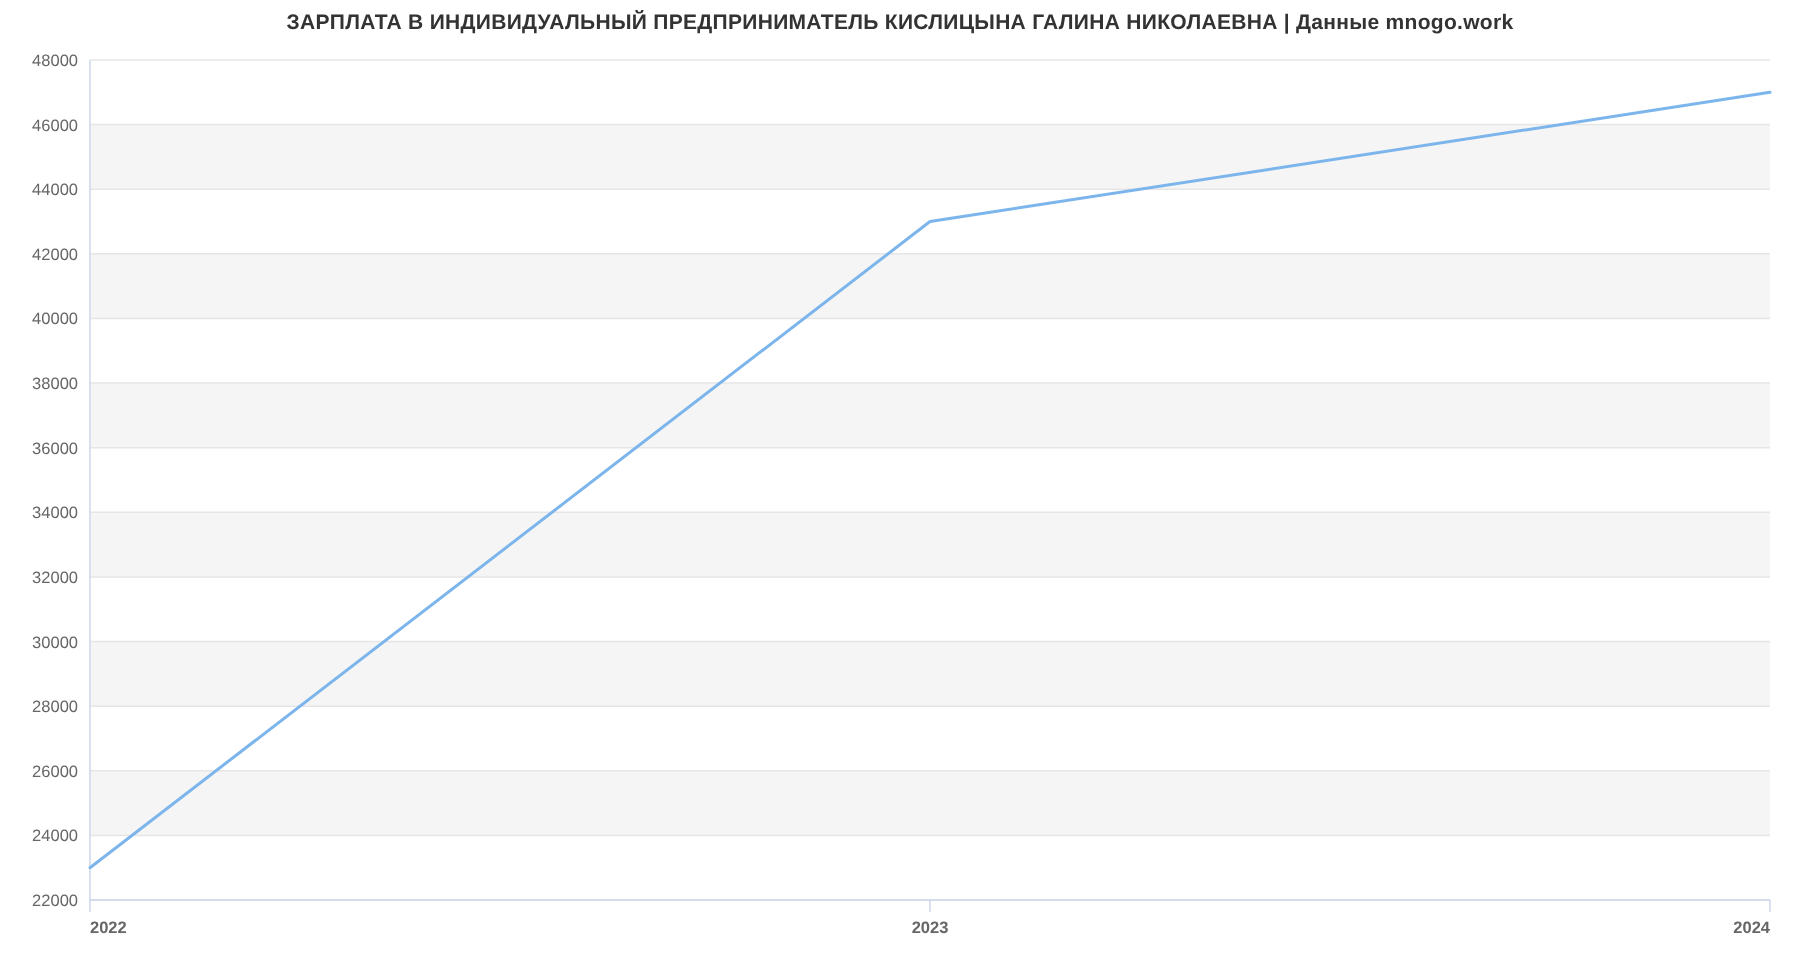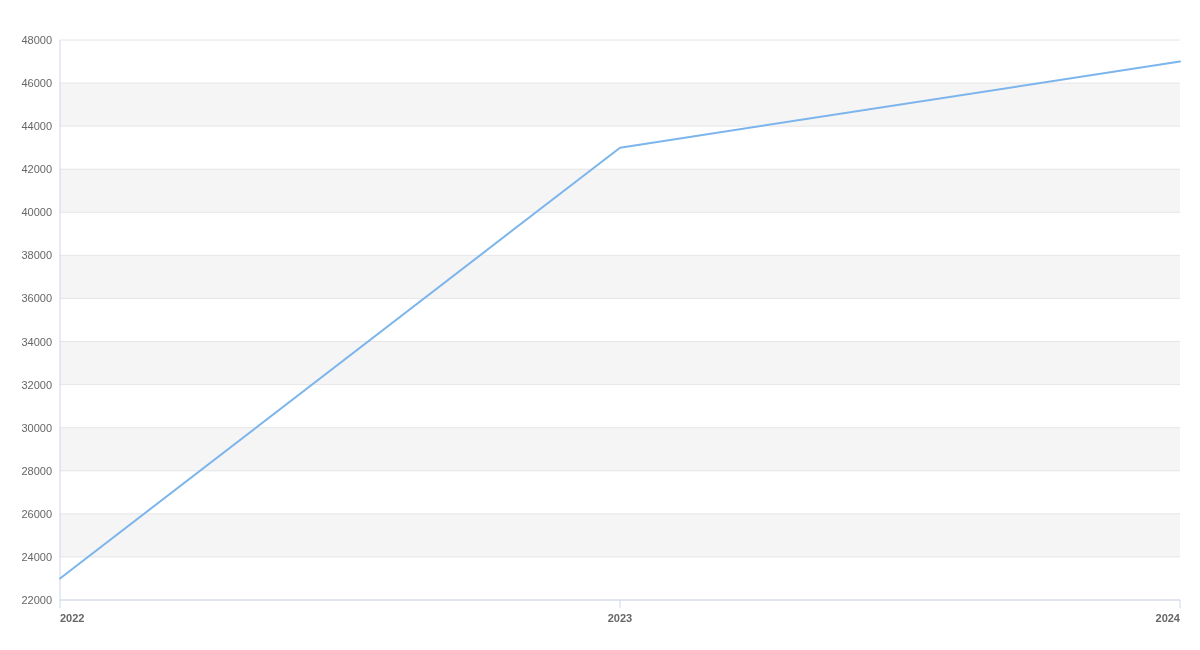--- a/index.html
+++ b/index.html
@@ -40,20 +40,21 @@
     stroke: #7cb5ec;
     stroke-width: 2;
     stroke-linejoin: round;
     stroke-linecap: round;
   }
 </style>
 </head>
 <body>
 
 <div class="chart-wrap">
+  <div class="title">ЗАРПЛАТА В ИНДИВИДУАЛЬНЫЙ ПРЕДПРИНИМАТЕЛЬ КИСЛИЦЫНА ГАЛИНА НИКОЛАЕВНА | Данные mnogo.work</div>
   <svg id="chart-svg" width="1200" height="650">
       <rect x="60" y="513.8461538461538" width="1120" height="43.076923076923094" class="grid-band"></rect>
       <rect x="60" y="427.6923076923077" width="1120" height="43.07692307692304" class="grid-band"></rect>
       <rect x="60" y="341.53846153846155" width="1120" height="43.076923076923094" class="grid-band"></rect>
       <rect x="60" y="255.38461538461536" width="1120" height="43.076923076923094" class="grid-band"></rect>
       <rect x="60" y="169.2307692307692" width="1120" height="43.07692307692312" class="grid-band"></rect>
       <rect x="60" y="83.07692307692305" width="1120" height="43.07692307692311" class="grid-band"></rect>
       <line x1="60" x2="1180" y1="600" y2="600" class="grid-line"></line>
       <text x="52" y="604" text-anchor="end" class="tick-label">22000</text>
       <line x1="60" x2="1180" y1="556.9230769230769" y2="556.9230769230769" class="grid-line"></line>

